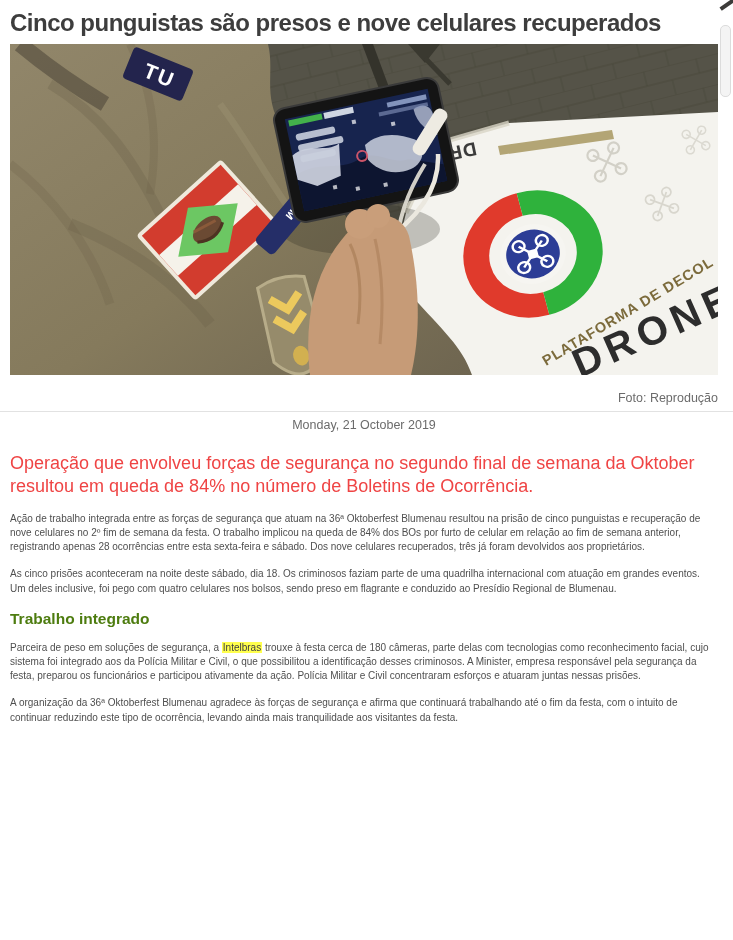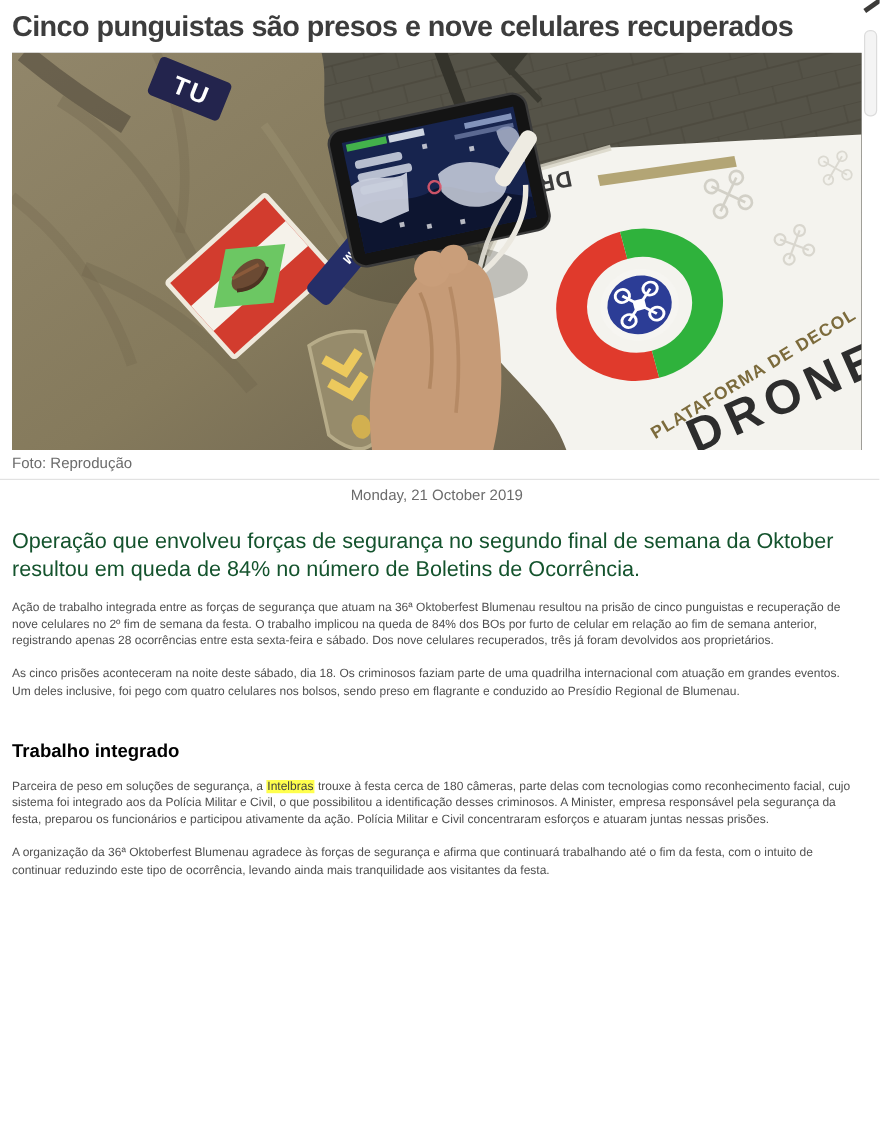--- a/index.html
+++ b/index.html
@@ -7,26 +7,26 @@
     width:733px;height:940px;background:#ffffff;overflow:hidden;position:relative;
     font-family:"Liberation Sans","DejaVu Sans",sans-serif;
     -webkit-font-smoothing:antialiased;
   }
   .container{padding:0 15px 0 10px;}
   h1.headline{
     margin:9px 0 0;font-size:24px;line-height:1.17;font-weight:bold;
     color:#3d3d3d;letter-spacing:-0.5px;
   }
   figure.photo{margin:7px 0 0;width:708px;height:331px;overflow:hidden;background:#54524a;}
-  .caption{margin-top:4px;font-size:12.5px;color:#6b6b6b;}
+  .caption{margin-top:16px;font-size:12.5px;color:#6b6b6b;text-align:right;}
   hr.rule{border:none;border-top:1px solid #e2e2e2;margin:6px -15px 6px -10px;}
   .date{font-size:12.5px;color:#6b6b6b;margin:4px 0 0;text-align:center;}
-  p.lead{margin:20px 0 0;font-size:18px;line-height:1.3;color:#14532d;}
+  p.lead{margin:20px 0 0;font-size:18px;line-height:1.3;color:#ef4444;}
   p.body{margin:13px 0 0;font-size:10px;line-height:1.42;color:#4f4f4f;}
-  h2.subhead{margin:34px 0 0;font-size:15.5px;font-weight:bold;color:#000000;}
+  h2.subhead{margin:14px 0 0;font-size:15.5px;font-weight:bold;color:#4d7c0f;}
   mark.hl{background:#ffff4d;color:#404040;padding:0 1px;}
   .scrollbar-thumb{
     position:absolute;right:2px;top:25px;width:9px;height:70px;
     background:#f4f4f4;border:1px solid #dcdcdc;border-radius:5px;
   }
   .cursor-mark{
     position:absolute;right:-4px;top:2px;width:18px;height:4px;
     background:#3c3b39;transform:rotate(-35deg);
   }
   svg text{font-family:"Liberation Sans","DejaVu Sans",sans-serif;}

